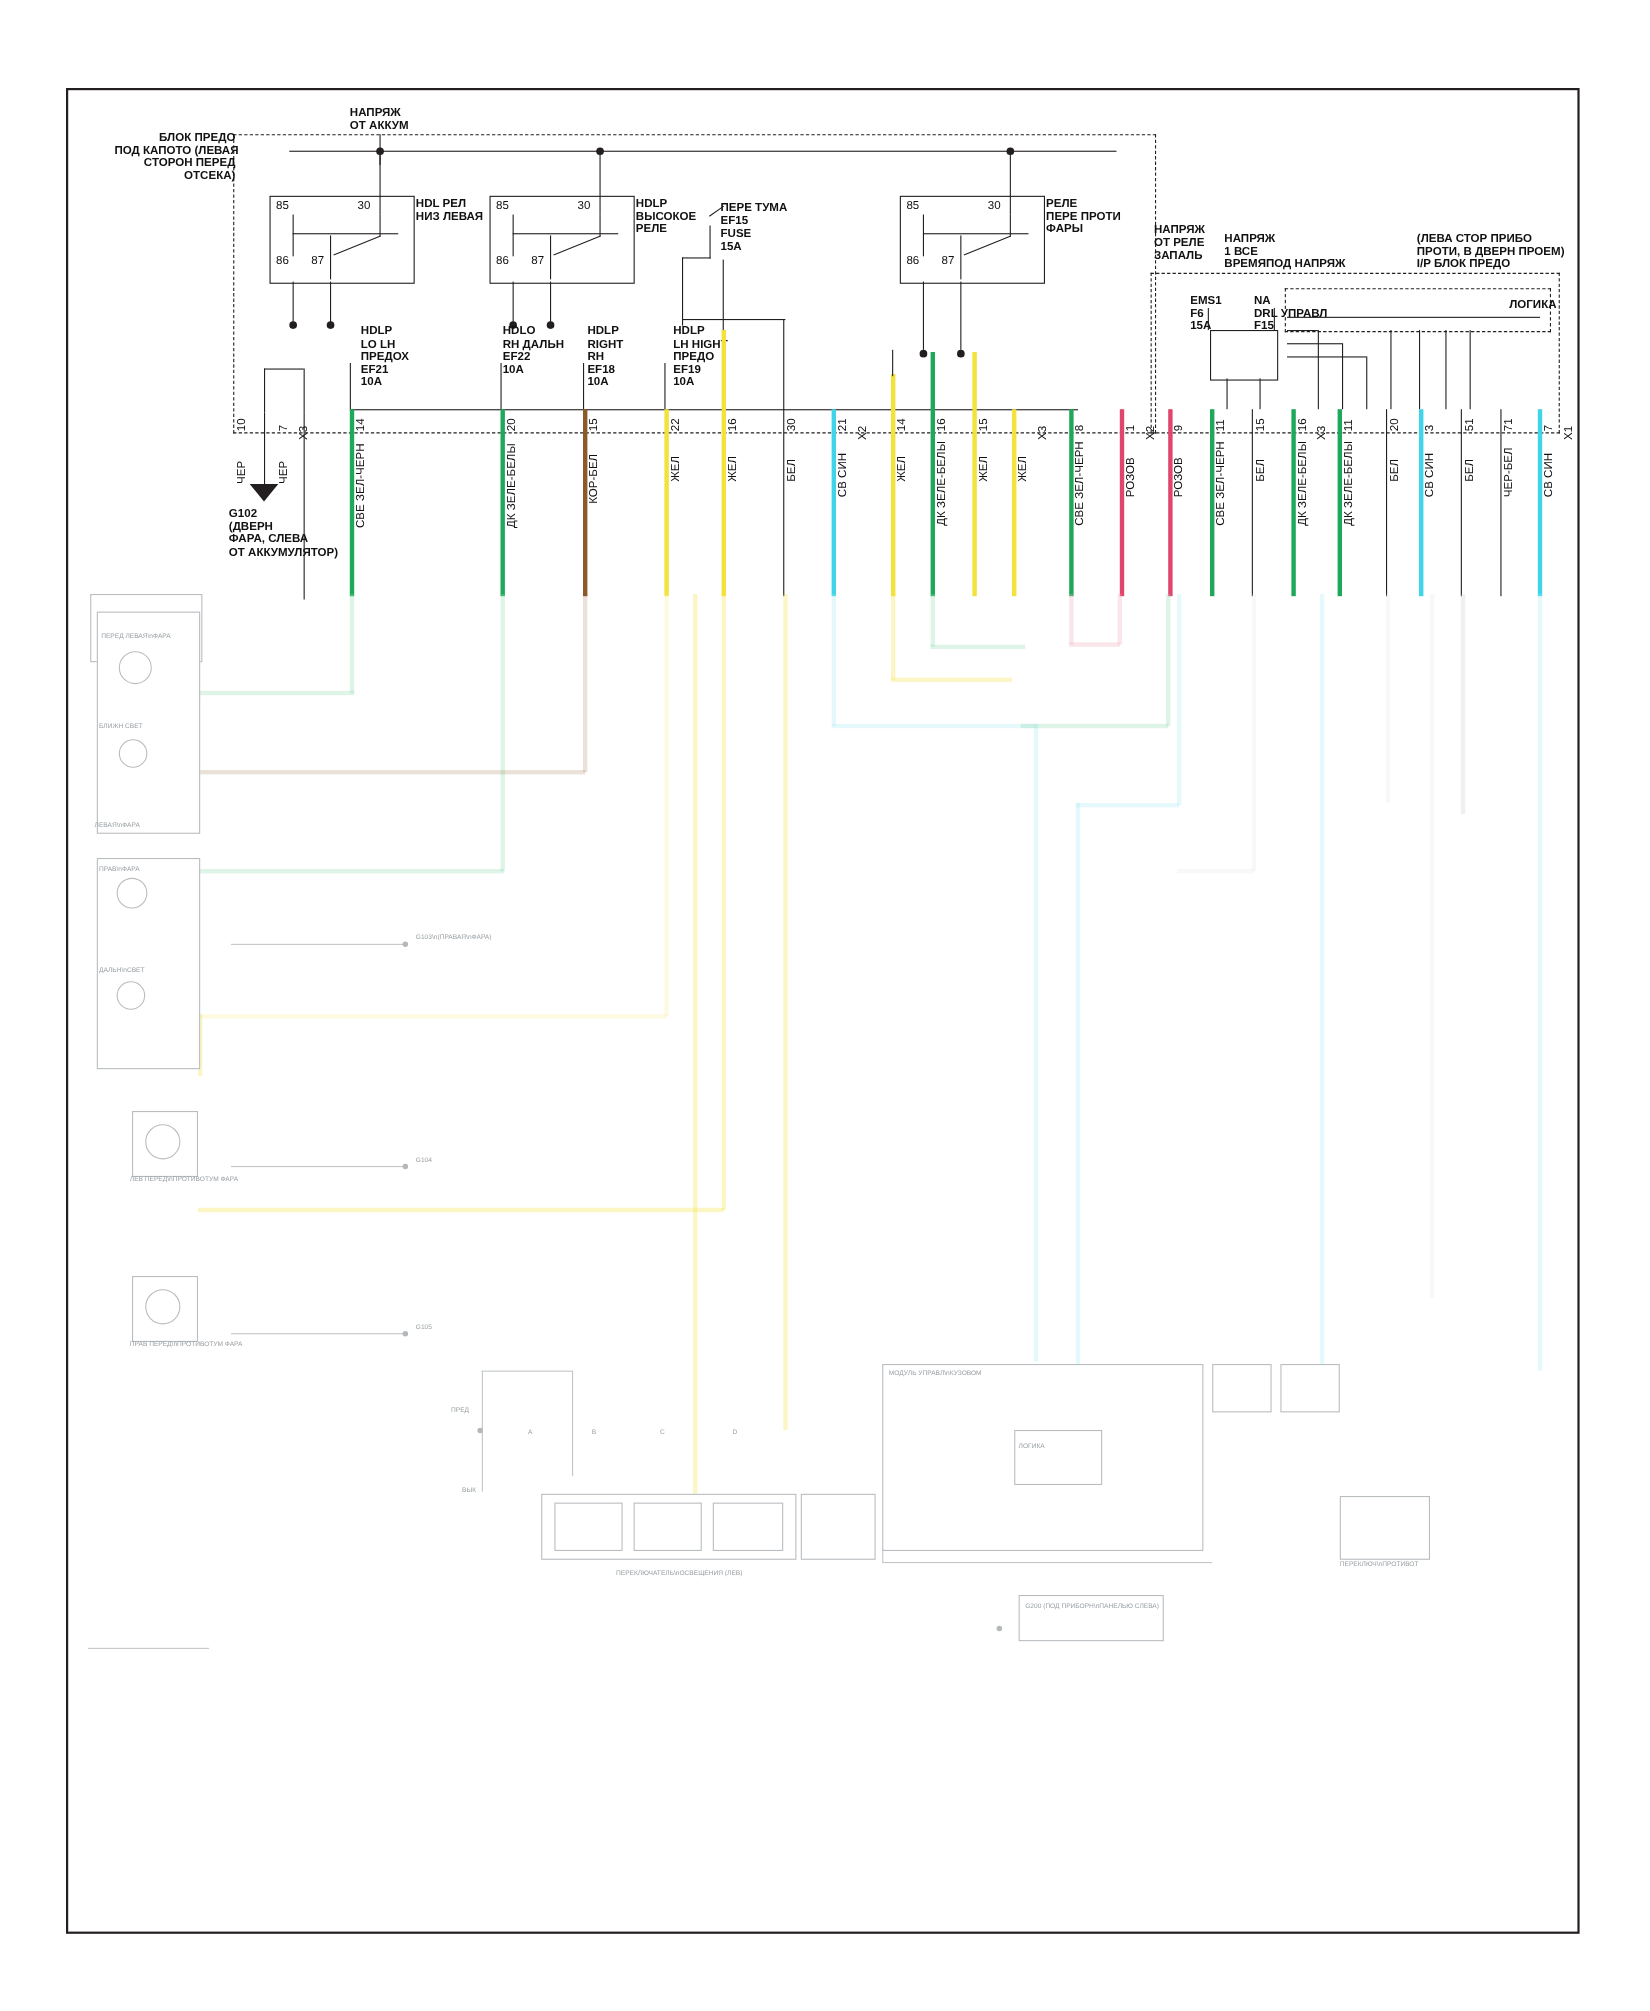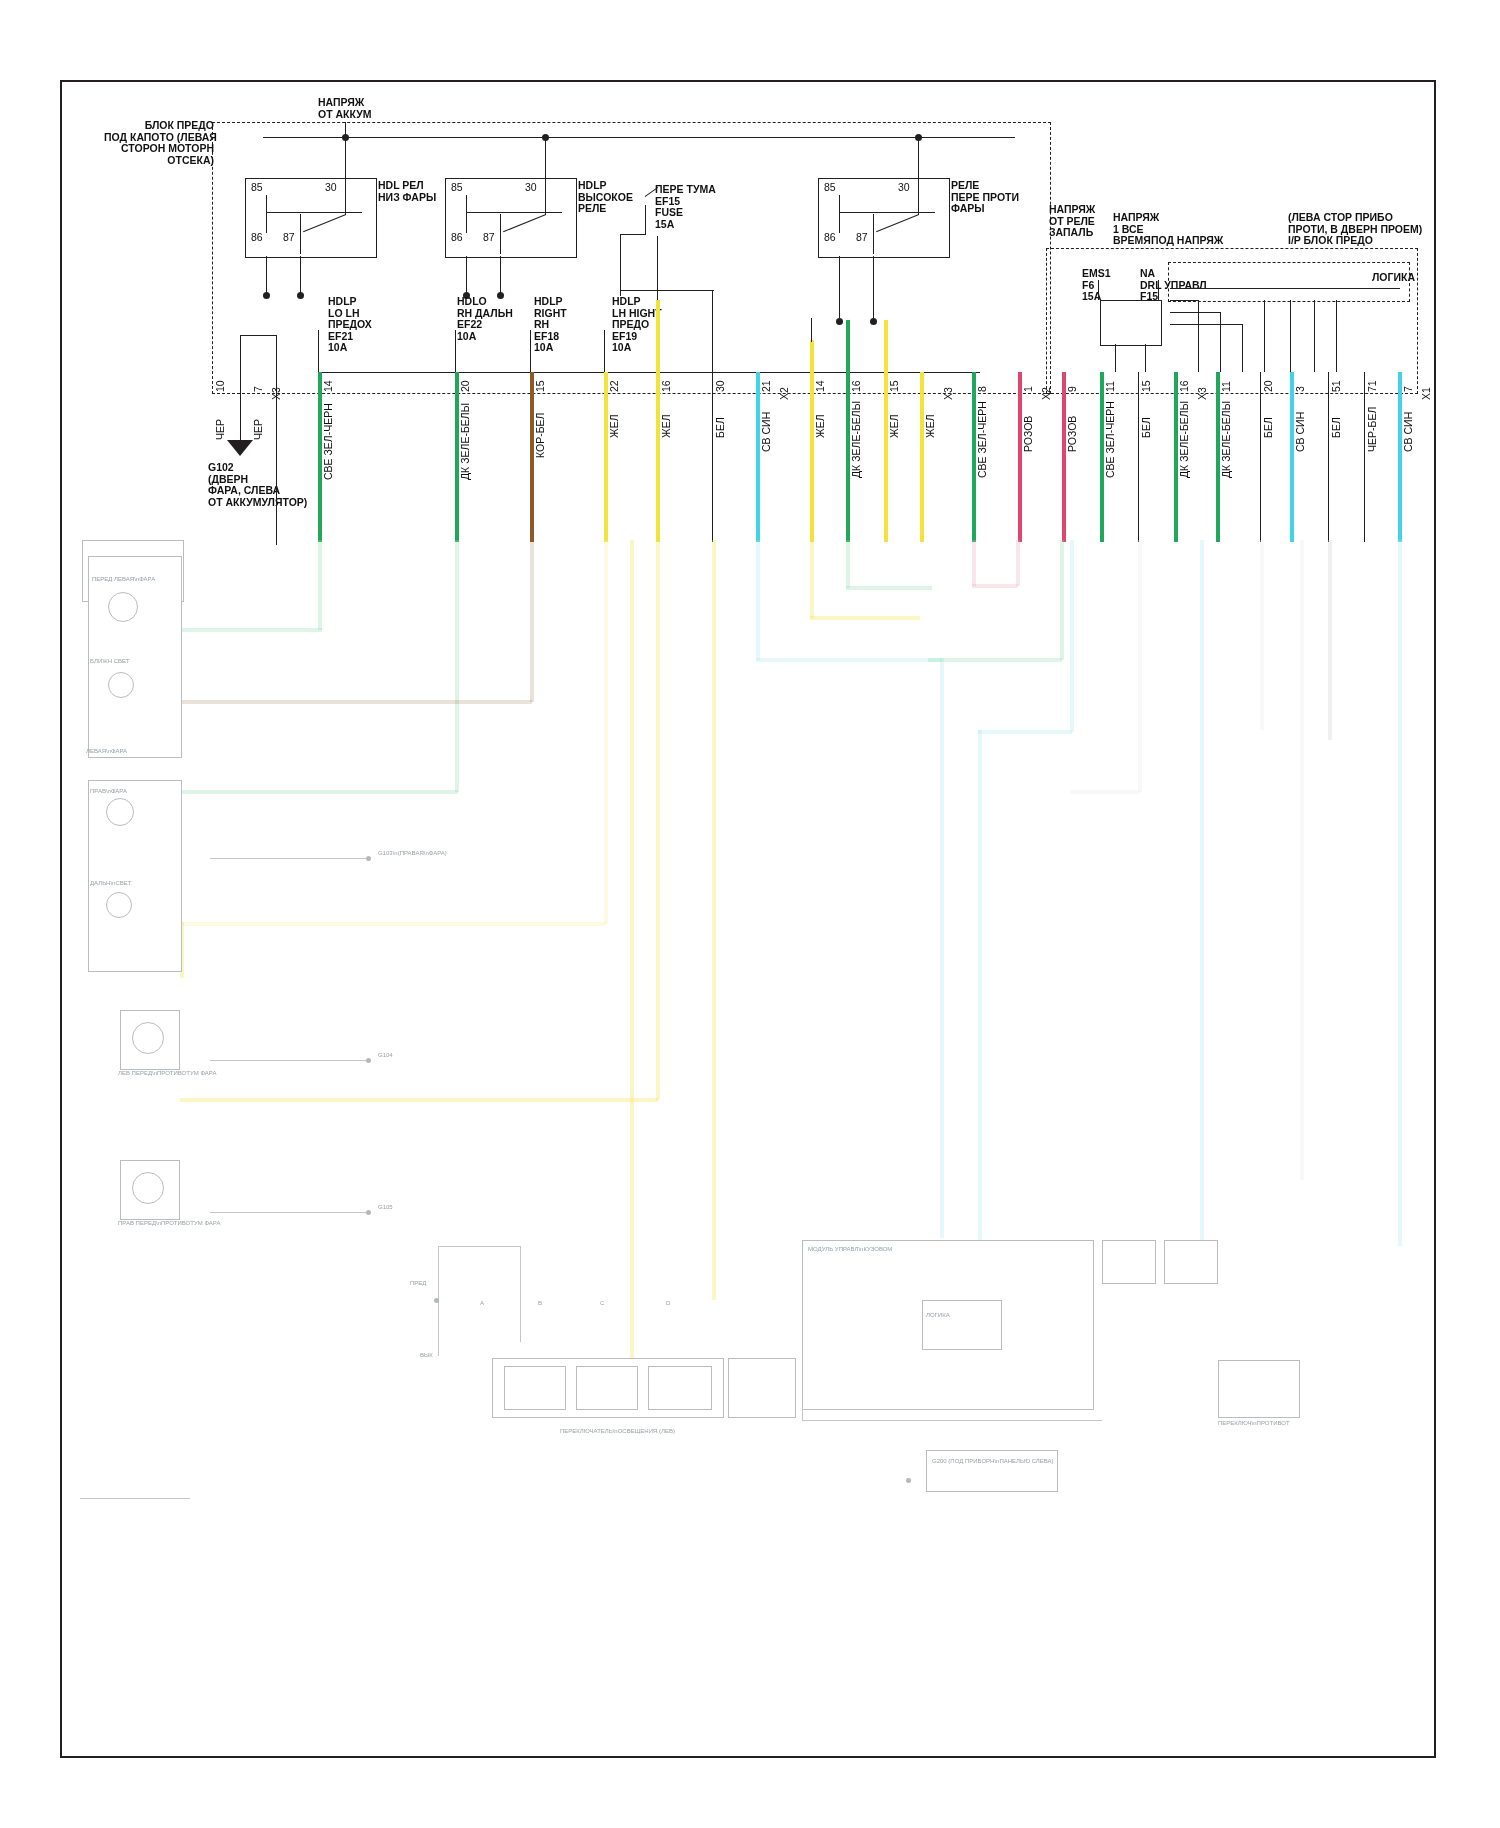--- a/index.html
+++ b/index.html
@@ -35,35 +35,35 @@
 </style>
 </head>
 <body>
 
 <div id="sheet">
   <div class="frame"></div>
 
   <div class="dash" style="left:212px;top:122px;width:837px;height:270px;"></div>
   <div class="lbl b" style="left:104px;top:120px;text-align:right;width:110px;">БЛОК ПРЕДО
 ПОД КАПОТО (ЛЕВАЯ
-СТОРОН МОТОРН
+СТОРОН ПЕРЕД
 ОТСЕКА)</div>
 
   <div class="lbl b" style="left:318px;top:97px;">НАПРЯЖ
 ОТ АККУМ</div>
   <div class="wire v" style="left:345px;top:122px;height:28px;"></div>
   <div class="wire h" style="left:263px;top:137px;width:752px;"></div>
 
   <div class="relay" style="left:245px;top:178px;width:130px;height:78px;"></div>
   <div class="lbl" style="left:251px;top:182px;">85</div>
   <div class="lbl" style="left:325px;top:182px;">30</div>
   <div class="lbl" style="left:251px;top:232px;">86</div>
   <div class="lbl" style="left:283px;top:232px;">87</div>
   <div class="lbl b" style="left:378px;top:180px;">HDL РЕЛ
-НИЗ ФАРЫ</div>
+НИЗ ЛЕВАЯ</div>
   <div class="wire v" style="left:266px;top:195px;height:38px;"></div>
   <div class="wire h" style="left:266px;top:212px;width:96px;"></div>
   <div class="wire v" style="left:345px;top:137px;height:58px;"></div>
   <div class="wire v" style="left:345px;top:195px;height:20px;"></div>
   <div class="wire h" style="left:300px;top:214px;width:46px;transform:rotate(-22deg);transform-origin:100% 50%;"></div>
   <div class="wire v" style="left:300px;top:214px;height:40px;"></div>
   <div class="dot" style="left:342px;top:134px;"></div>
   <div class="wire v" style="left:266px;top:256px;height:40px;"></div>
   <div class="wire v" style="left:300px;top:256px;height:40px;"></div>
   <div class="dot" style="left:263px;top:292px;"></div>

